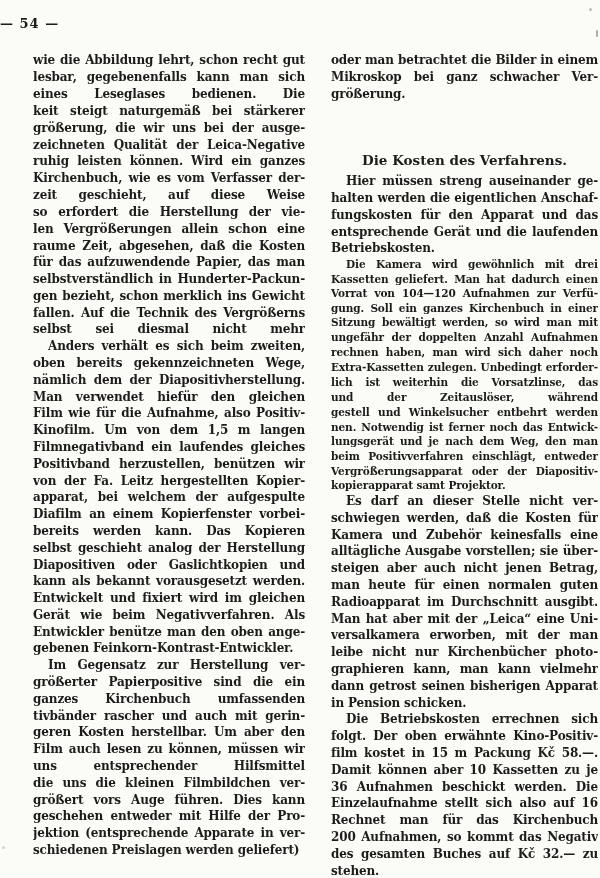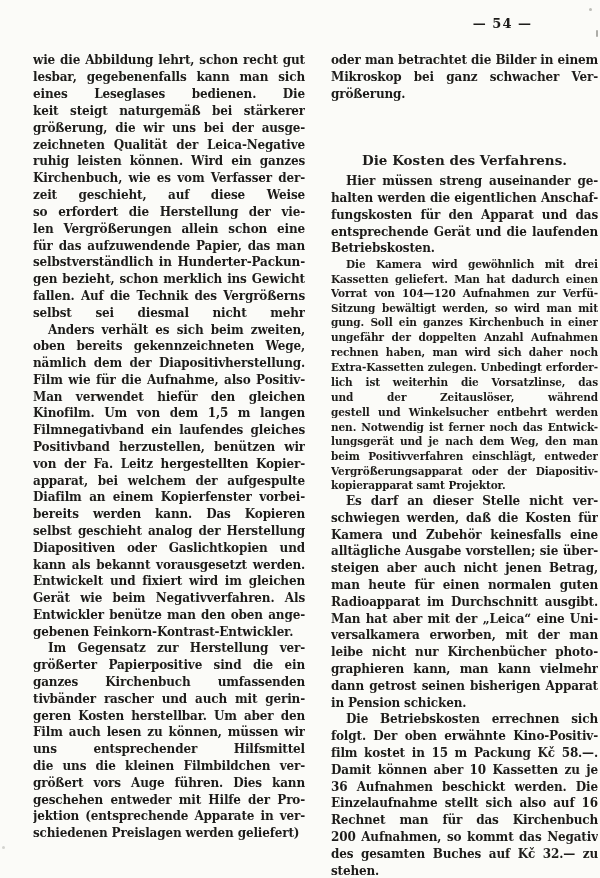--- a/index.html
+++ b/index.html
@@ -7,21 +7,21 @@
     width:600px;height:878px;
     background:#fbfbf8;
     font-family:"DejaVu Serif", serif;
     font-weight:700;
     color:#1d1c1a;
     position:relative;
     overflow:hidden;
   }
   .page-number{
     position:absolute;top:16px;left:0;width:532px;
-    text-align:right;
+    text-align:left;
     font-size:13px;letter-spacing:1px;
   }
   .columns{
     position:absolute;top:52px;left:33px;right:14px;
     display:flex;gap:26px;
   }
   .col{flex:0 0 auto;}
   .col-left{width:272px;}
   .col-right{width:267px;}
   .block{margin:0;}
@@ -67,32 +67,33 @@
         <div class="line">lesbar, gegebenenfalls kann man sich noch</div>
         <div class="line">eines Leseglases bedienen.  Die Leserlich-</div>
         <div class="line">keit steigt naturgemäß bei stärkerer Ver-</div>
         <div class="line">größerung, die wir uns bei der ausge-</div>
         <div class="line">zeichneten Qualität der Leica-Negative</div>
         <div class="line">ruhig leisten können.  Wird ein ganzes</div>
         <div class="line">Kirchenbuch, wie es vom Verfasser der-</div>
         <div class="line">zeit geschieht, auf diese Weise dargestellt,</div>
         <div class="line">so erfordert die Herstellung der vie-</div>
         <div class="line">len Vergrößerungen allein schon eine ge-</div>
+        <div class="line">raume Zeit, abgesehen, daß die Kosten</div>
         <div class="line">für das aufzuwendende Papier, das man</div>
         <div class="line">selbstverständlich in Hunderter-Packun-</div>
         <div class="line">gen bezieht, schon merklich ins Gewicht</div>
         <div class="line">fallen.  Auf die Technik des Vergrößerns</div>
         <div class="line last">selbst sei diesmal nicht mehr eingegangen.</div>
       </div>
       <div class="block">
         <div class="line indent">Anders verhält es sich beim zweiten,</div>
         <div class="line">oben bereits gekennzeichneten Wege,</div>
         <div class="line">nämlich dem der Diapositivherstellung.</div>
+        <div class="line">Man verwendet hiefür den gleichen</div>
         <div class="line">Film wie für die Aufnahme, also Positiv-</div>
-        <div class="line">Man verwendet hiefür den gleichen</div>
         <div class="line">Kinofilm.  Um von dem 1,5 m langen</div>
         <div class="line">Filmnegativband ein laufendes gleiches</div>
         <div class="line">Positivband herzustellen, benützen wir den</div>
         <div class="line">von der Fa. Leitz hergestellten Kopier-</div>
         <div class="line">apparat, bei welchem der aufgespulte</div>
         <div class="line">Diafilm an einem Kopierfenster vorbei-</div>
         <div class="line">bereits werden kann.  Das Kopieren</div>
         <div class="line">selbst geschieht analog der Herstellung von</div>
         <div class="line">Diapositiven oder Gaslichtkopien und</div>
         <div class="line">kann als bekannt vorausgesetzt werden.</div>
@@ -129,22 +130,22 @@
         <div class="line indent">Hier müssen streng auseinander ge-</div>
         <div class="line">halten werden die eigentlichen Anschaf-</div>
         <div class="line">fungskosten für den Apparat und das</div>
         <div class="line">entsprechende Gerät und die laufenden</div>
         <div class="line last">Betriebskosten.</div>
       </div>
       <div class="block small">
         <div class="line indent">Die Kamera wird gewöhnlich mit drei</div>
         <div class="line">Kassetten geliefert.  Man hat dadurch einen</div>
         <div class="line">Vorrat von 104—120 Aufnahmen zur Verfü-</div>
+        <div class="line">gung.  Soll ein ganzes Kirchenbuch in einer</div>
         <div class="line">Sitzung bewältigt werden, so wird man mit</div>
-        <div class="line">gung.  Soll ein ganzes Kirchenbuch in einer</div>
         <div class="line">ungefähr der doppelten Anzahl Aufnahmen zu</div>
         <div class="line">rechnen haben, man wird sich daher noch drei</div>
         <div class="line">Extra-Kassetten zulegen.  Unbedingt erforder-</div>
         <div class="line">lich ist weiterhin die Vorsatzlinse, das Senklot</div>
         <div class="line">und der Zeitauslöser, während Reproduktions-</div>
         <div class="line">gestell und Winkelsucher entbehrt werden kön-</div>
         <div class="line">nen.  Notwendig ist ferner noch das Entwick-</div>
         <div class="line">lungsgerät und je nach dem Weg, den man</div>
         <div class="line">beim Positivverfahren einschlägt, entweder der</div>
         <div class="line">Vergrößerungsapparat oder der Diapositiv-</div>

